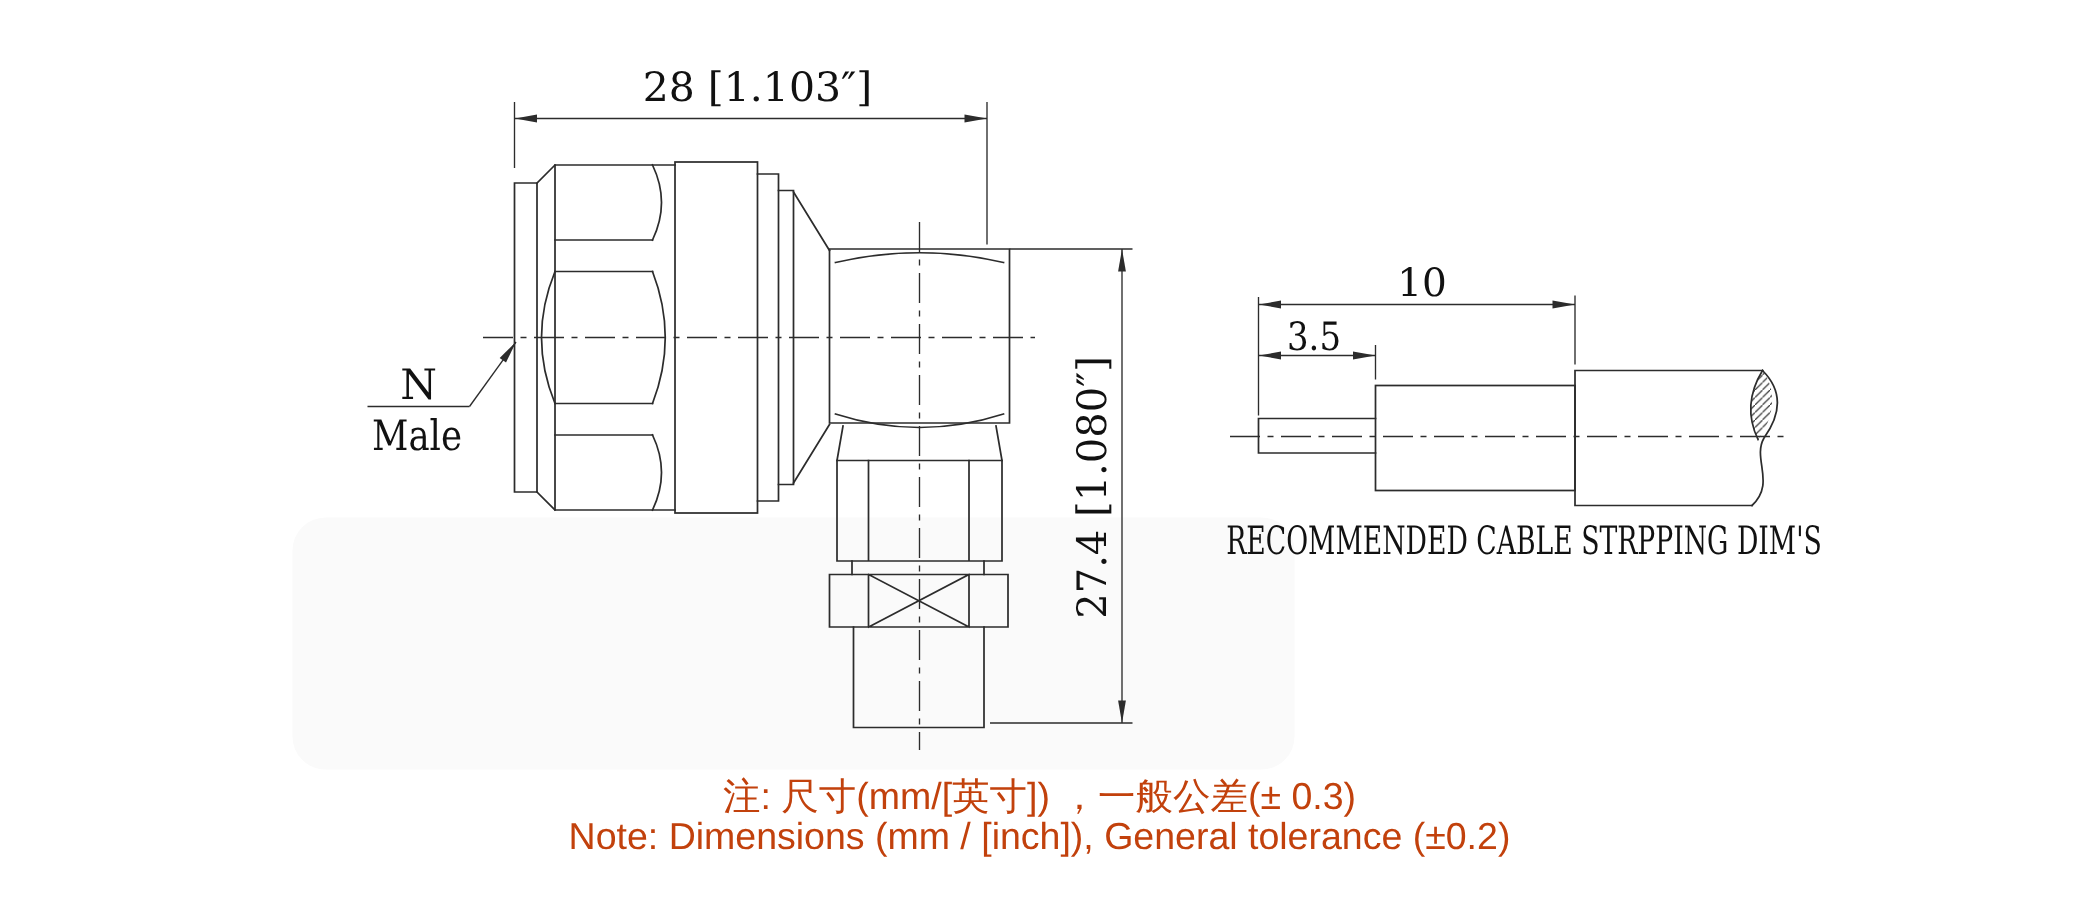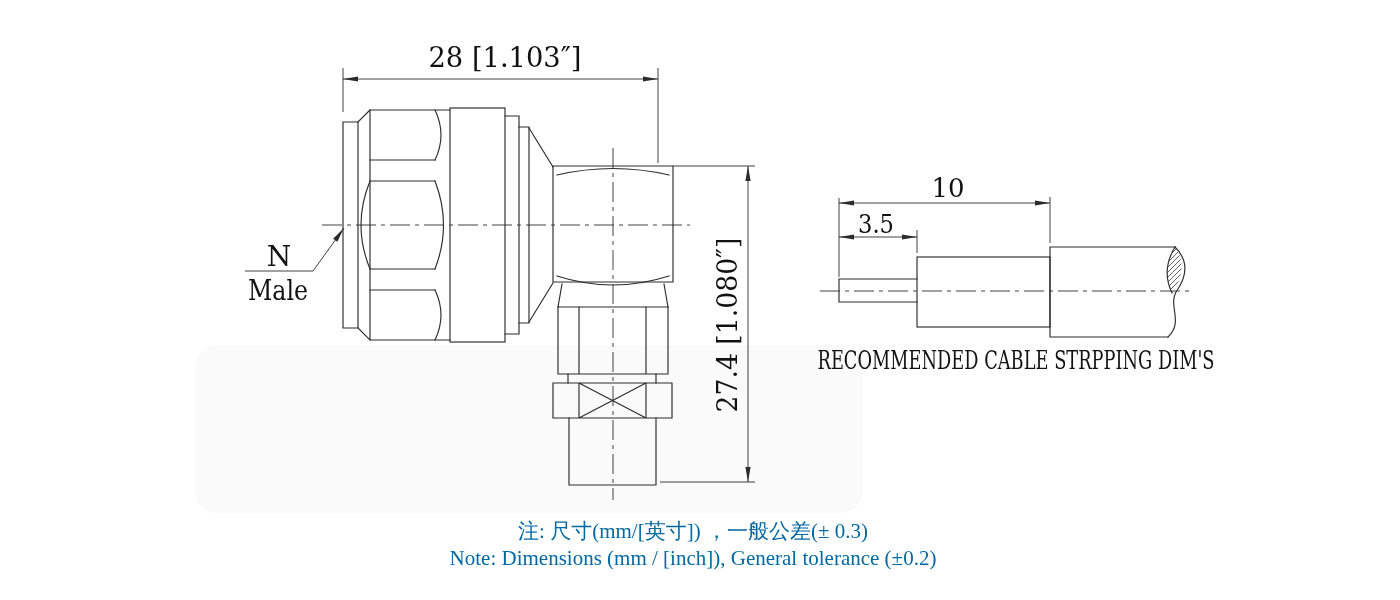--- a/index.html
+++ b/index.html
@@ -9,22 +9,22 @@
     position: absolute; left: 195px; top: 345px; width: 668px; height: 168px;
     background: #fafafa; border-radius: 22px;
   }
   svg.canvas { position: absolute; left: 0; top: 0; }
   .ol { stroke: #2c2c2c; stroke-width: 1.15; fill: none; stroke-linecap: square; }
   .cl { stroke: #2c2c2c; stroke-width: 0.9; fill: none; stroke-dasharray: 20 5 4 5; }
   .dim { stroke: #2c2c2c; stroke-width: 0.9; fill: none; }
   .cadtext { font-family: "DejaVu Serif", "Liberation Serif", serif; fill: #111111; }
   .notes {
     position: absolute; left: 0; top: 518px; width: 1386px; text-align: center;
-    font-family: Liberation Serif, serif;
-    font-size: 21px; line-height: 27px; color: #0369a1;
+    font-family: Liberation Sans, sans-serif;
+    font-size: 25px; line-height: 27px; color: #c2410c;
   }
 </style>
 </head>
 <body>
 
 <div class="stage">
   <div class="watermark"></div>
 
   <svg class="canvas" width="1400" height="600" viewBox="0 0 1400 600">
     <defs>

